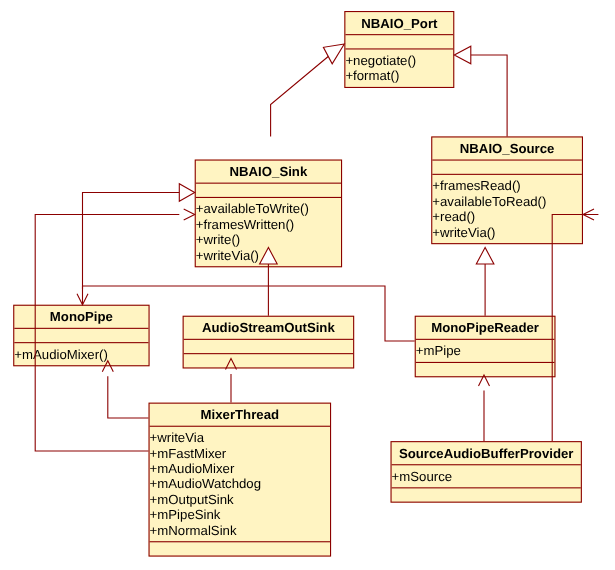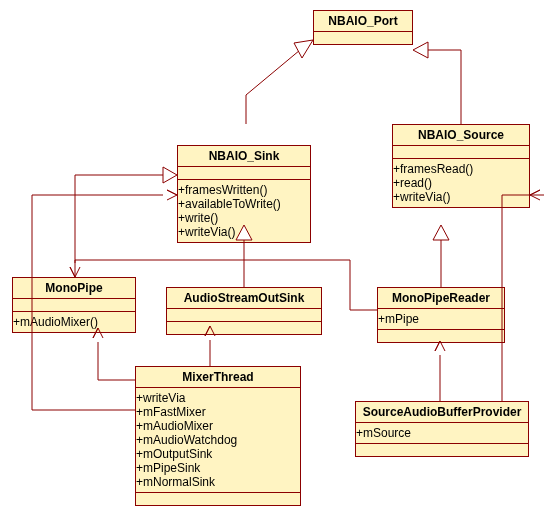--- a/index.html
+++ b/index.html
@@ -44,38 +44,43 @@
     stroke-width: 1;
     fill: #fff;
   }
 </style>
 </head>
 <body>
 
 <div class="class-box" style="left:313px; top:10px; width:100px;">
   <div class="compartment title">NBAIO_Port</div>
   <div class="compartment" style="height:6px;"></div>
+  <div class="compartment">
+    <div class="member">+negotiate()</div>
+    <div class="member">+format()</div>
+  </div>
 </div>
 
 <div class="class-box" style="left:177px; top:124px; width:134px;margin-top:21px;">
   <div class="compartment title">NBAIO_Sink</div>
   <div class="compartment" style="height:6px;"></div>
   <div class="compartment">
+    <div class="member">+availableToWrite()</div>
     <div class="member">+framesWritten()</div>
-    <div class="member">+availableToWrite()</div>
     <div class="member">+write()</div>
     <div class="member">+writeVia()</div>
   </div>
 </div>
 
 <div class="class-box" style="left:392px; top:124px; width:138px;">
   <div class="compartment title">NBAIO_Source</div>
   <div class="compartment" style="height:6px;"></div>
   <div class="compartment">
     <div class="member">+framesRead()</div>
+    <div class="member">+availableToRead()</div>
     <div class="member">+read()</div>
     <div class="member">+writeVia()</div>
   </div>
 </div>
 
 <div class="class-box" style="left:12px; top:277px; width:124px;">
   <div class="compartment title">MonoPipe</div>
   <div class="compartment" style="height:6px;"></div>
   <div class="compartment">
     <div class="member">+mAudioMixer()</div>

